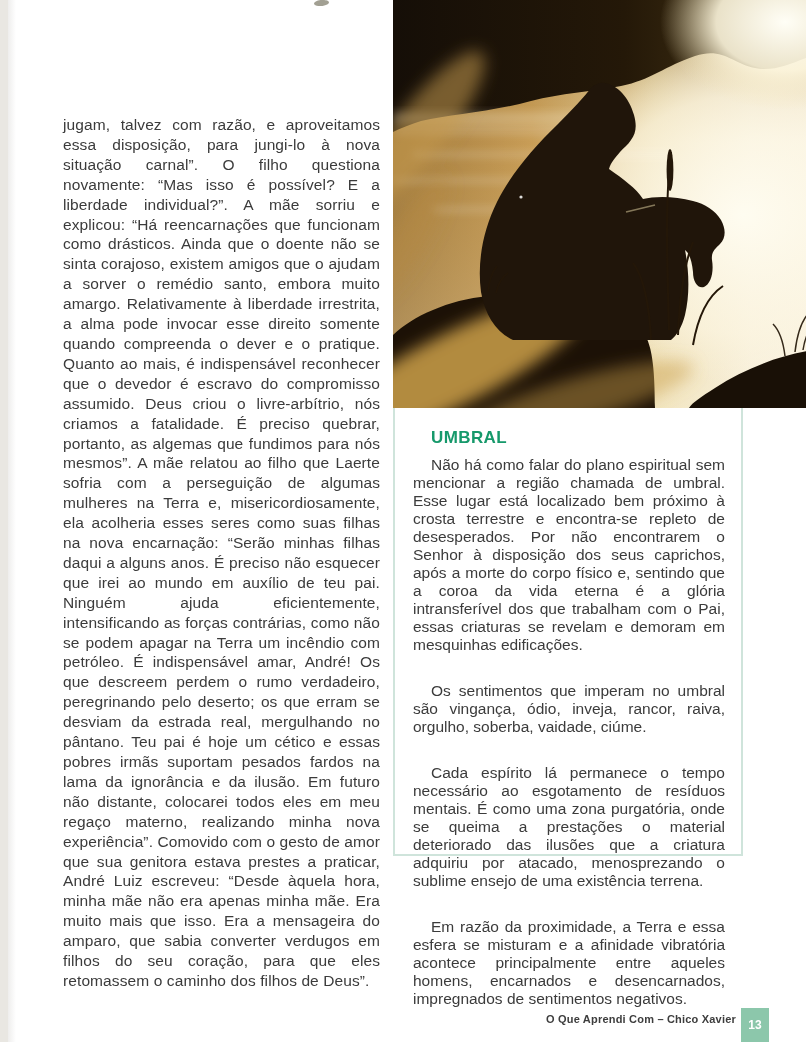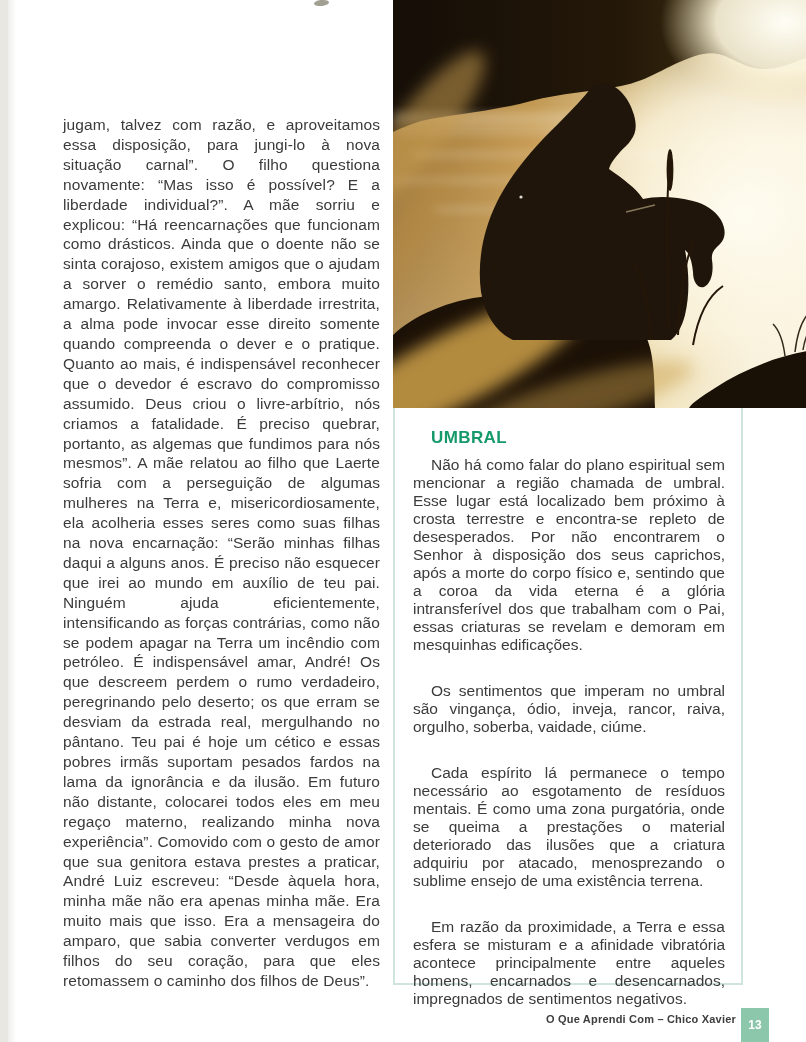--- a/index.html
+++ b/index.html
@@ -30,21 +30,21 @@
     text-align:justify;
     color:#3b3b3b;
     letter-spacing:.1px;
   }
 
   
   .photo{position:absolute;left:385px;top:0;width:421px;height:408px;display:block;}
 
   
   .umbral-box{
-    position:absolute;left:385px;top:408px;width:350px;height:577px;
+    position:absolute;left:385px;top:408px;width:350px;height:448px;
     border-left:2px solid #cfe4db;
     border-right:2px solid #cfe4db;
     border-bottom:2px solid #cfe4db;
     box-sizing:border-box;
     padding:20px 16px 0 18px;
   }
   .umbral-title{
     margin:0 0 8px 18px;
     font-size:17px;font-weight:bold;
     color:#16996b;

